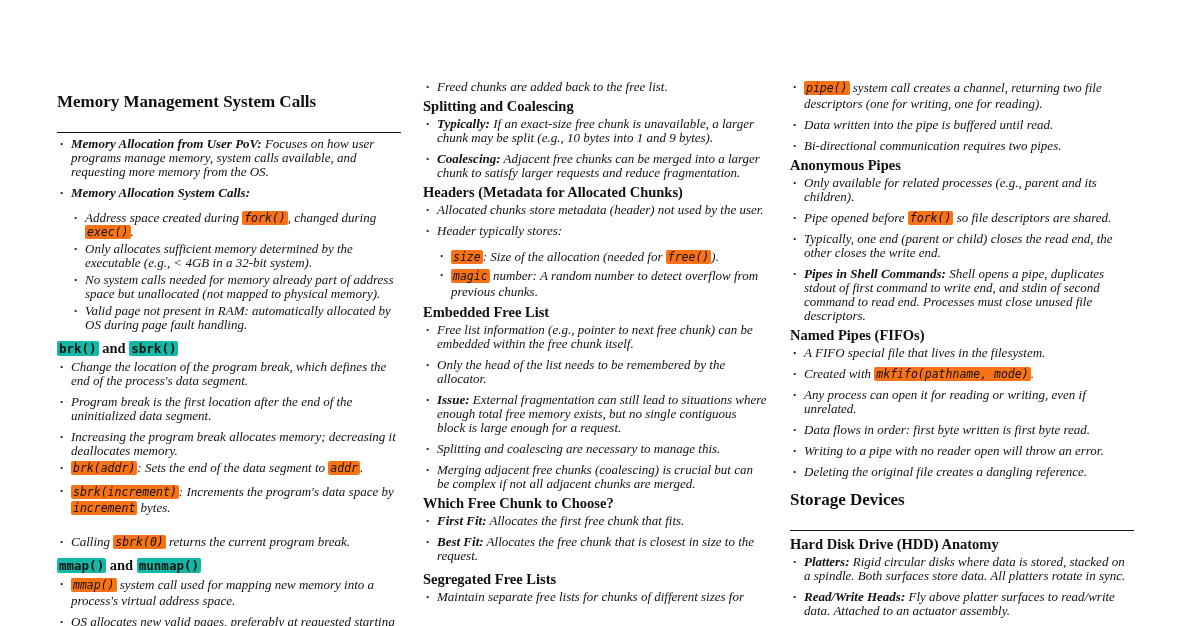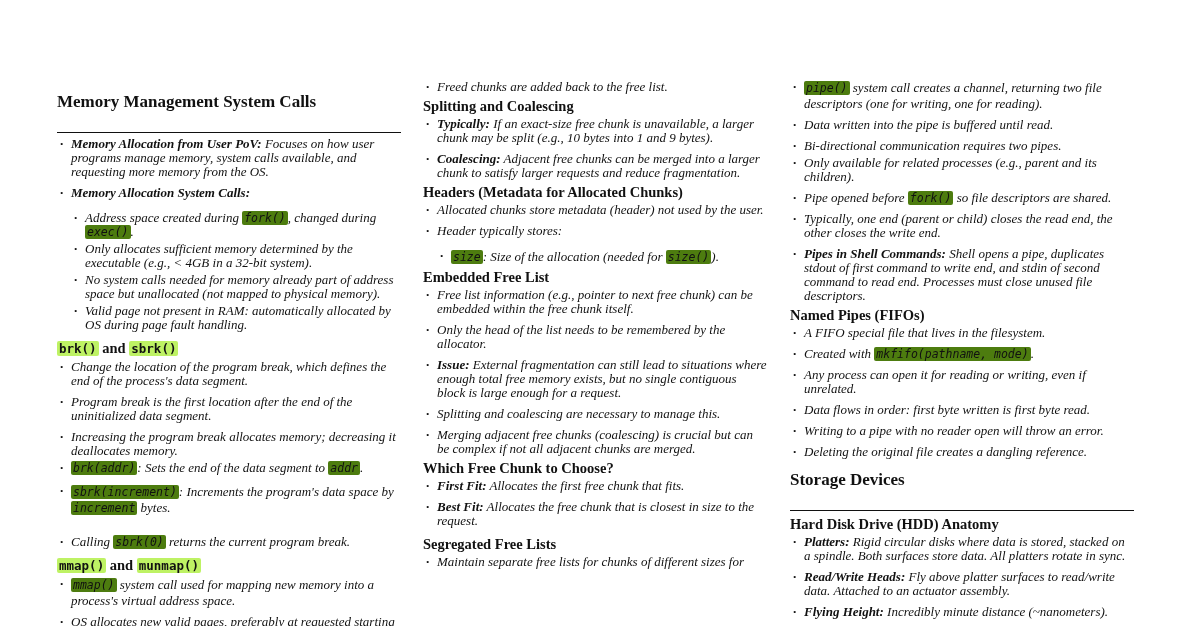--- a/index.html
+++ b/index.html
@@ -24,23 +24,23 @@
   li::before {
     content: "\2022"; position: absolute; left: 3px; top: 0; font-size: 9px; line-height: 14px;
   }
   ul.sub { margin-top: 11px; }
   ul.sub li { margin-bottom: 3px; }
   ul.sub li:last-child { margin-bottom: 0; }
   li.tight { margin-bottom: 3px; }
   b { font-weight: bold; }
   code {
     font-family: "DejaVu Sans Mono", monospace; font-size: 11.5px;
-    background: #4d7c0f; border-radius: 2px; padding: 0 2px;
+    background: #f97316; border-radius: 2px; padding: 0 2px;
   }
-  h3 code { font-size: 12.5px; font-weight: bold; background: #bef264; }
+  h3 code { font-size: 12.5px; font-weight: bold; background: #14b8a6; }
 </style>
 </head>
 <body>
 
 <div class="col" id="col1">
   <h2>Memory Management System Calls</h2>
   <ul>
     <li>
       <b>Memory Allocation from User PoV:</b><span> Focuses on how user programs manage memory, system calls available, and requesting more memory from the OS.</span>
     </li>
@@ -83,21 +83,22 @@
     <li><b>Typically:</b><span> If an exact-size free chunk is unavailable, a larger chunk may be split (e.g., 10 bytes into 1 and 9 bytes).</span></li>
     <li class="tight"><b>Coalescing:</b><span> Adjacent free chunks can be merged into a larger chunk to satisfy larger requests and reduce fragmentation.</span></li>
   </ul>
 
   <h3>Headers (Metadata for Allocated Chunks)</h3>
   <ul>
     <li>Allocated chunks store metadata (header) not used by the user.</li>
     <li class="tight">
       <span>Header typically stores:</span>
       <ul class="sub">
-        <li style="line-height:15px"><code>size</code><span>: Size of the allocation (needed for </span><code>size()</code><span>).</span></li>
+        <li style="line-height:15px"><code>size</code><span>: Size of the allocation (needed for </span><code>free()</code><span>).</span></li>
+        <li style="line-height:16px"><code>magic</code><span> number: A random number to detect overflow from previous chunks.</span></li>
       </ul>
     </li>
   </ul>
 
   <h3>Embedded Free List</h3>
   <ul>
     <li>Free list information (e.g., pointer to next free chunk) can be embedded within the free chunk itself.</li>
     <li>Only the head of the list needs to be remembered by the allocator.</li>
     <li><b>Issue:</b><span> External fragmentation can still lead to situations where enough total free memory exists, but no single contiguous block is large enough for a request.</span></li>
     <li>Splitting and coalescing are necessary to manage this.</li>
@@ -116,20 +117,21 @@
   </ul>
 </div>
 
 <div class="col" id="col3">
   <ul>
     <li style="line-height:15px"><code>pipe()</code><span> system call creates a channel, returning two file descriptors (one for writing, one for reading).</span></li>
     <li>Data written into the pipe is buffered until read.</li>
     <li class="tight">Bi-directional communication requires two pipes.</li>
   </ul>
 
+  <h3>Anonymous Pipes</h3>
   <ul>
     <li>Only available for related processes (e.g., parent and its children).</li>
     <li><span>Pipe opened before </span><code>fork()</code><span> so file descriptors are shared.</span></li>
     <li>Typically, one end (parent or child) closes the read end, the other closes the write end.</li>
     <li class="tight"><b>Pipes in Shell Commands:</b><span> Shell opens a pipe, duplicates stdout of first command to write end, and stdin of second command to read end. Processes must close unused file descriptors.</span></li>
   </ul>
 
   <h3>Named Pipes (FIFOs)</h3>
   <ul>
     <li>A FIFO special file that lives in the filesystem.</li>

